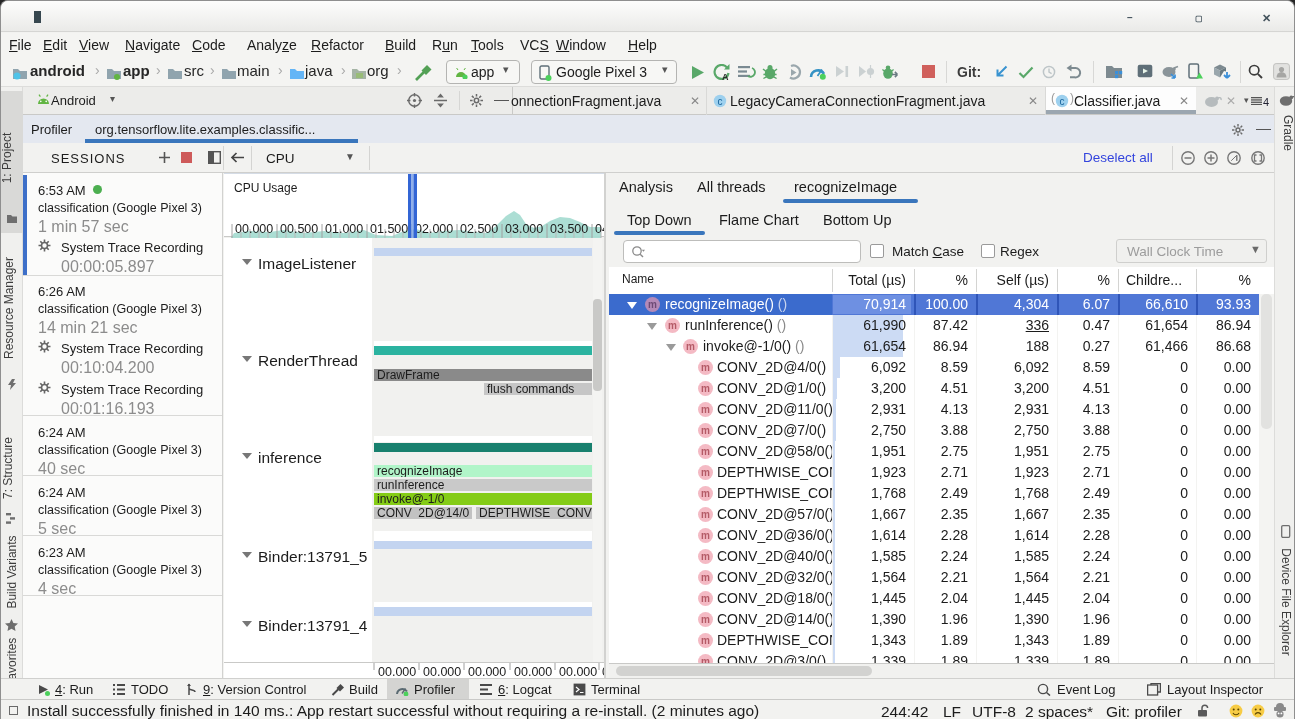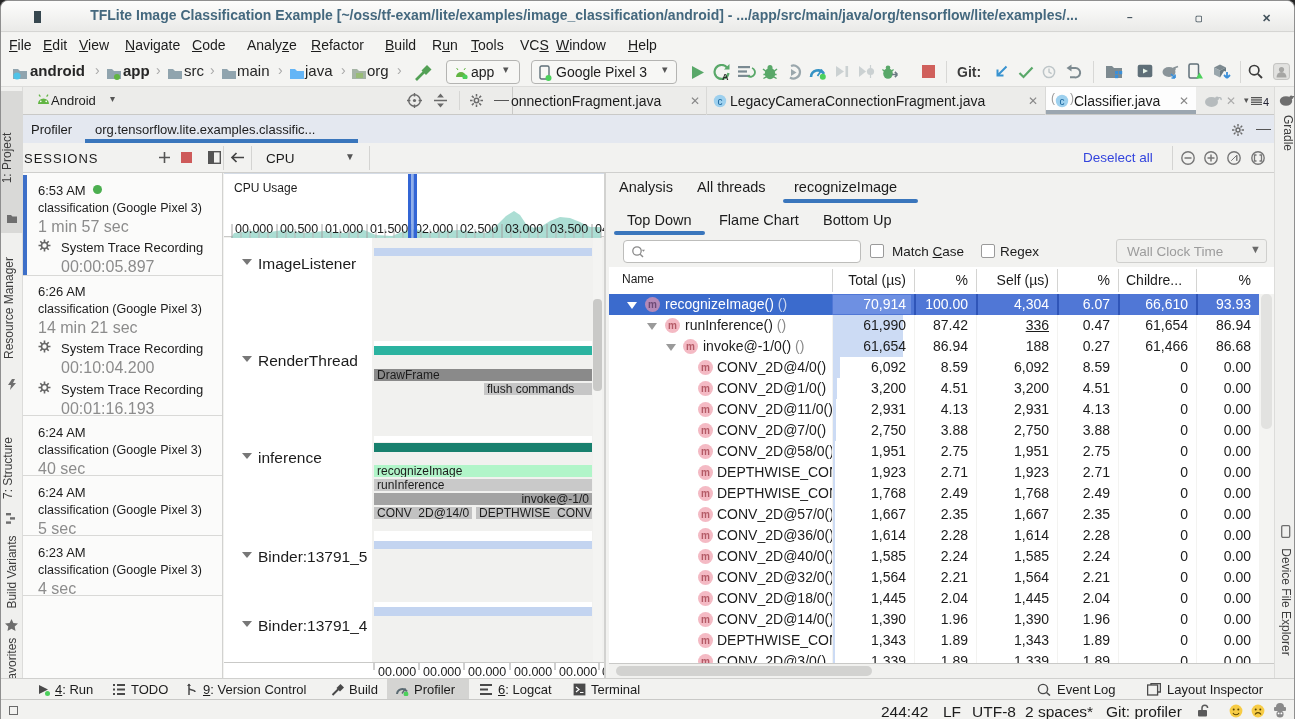--- a/index.html
+++ b/index.html
@@ -80,21 +80,20 @@
 #botbar { left:0; top:677px; width:100%; height:21px; background:#f2f2f0;
   border-top:1px solid #d0d0ce; font-size:13px; color:#1c1c1c; }
 #statusbar { left:0; top:698px; width:100%; height:21px; background:#f2f2f0;
   border-top:1px solid #c9c9c7; font-size:15.5px; color:#1c1c1c; }
 .ic { position:absolute; }
 </style>
 </head>
 <body>
 <div id="win">
   <div id="titlebar" class="abs">
-    <div id="title-text" class="abs">TFLite Image Classification Example [~/oss/tf-exam/lite/examples/image_classification/android] - .../app/src/main/java/org/tensorflow/lite/examples/...</div>
     <div class="abs" style="left:33px;top:10px;width:7px;height:12px;background:#37474f;"></div>
     <div class="winbtn abs" style="left:1126px;">–</div>
     <div class="winbtn abs" style="left:1194px;font-size:8px;top:14px;">▢</div>
     <div class="winbtn abs" style="left:1261px;font-size:11px;">✕</div>
   </div>
   <div id="menubar" class="abs">
     <span style="left:8px;"><u>F</u>ile</span>
     <span style="left:42px;"><u>E</u>dit</span>
     <span style="left:78px;"><u>V</u>iew</span>
     <span style="left:124px;"><u>N</u>avigate</span>
@@ -369,21 +368,21 @@
 
     <span class="abs" style="left:72px;top:7px;">org.tensorflow.lite.examples.classific...</span>
     <div class="underline" style="left:62px;top:24px;width:273px;border-radius:0;"></div>
     <svg class="ic" style="left:1208px;top:8px;" width="14" height="14">
         <circle cx="7" cy="7" r="2" fill="none" stroke="#6a6a6a" stroke-width="1.4"></circle>
         <path d="M7 1 v2.4 M7 10.6 v2.4 M1 7 h2.4 M10.6 7 h2.4 M2.8 2.8 l1.7 1.7 M9.5 9.5 l1.7 1.7 M11.2 2.8 l-1.7 1.7 M4.5 9.5 l-1.7 1.7" stroke="#6a6a6a" stroke-width="1.4"></path>
       </svg>
     <span class="abs" style="left:1233px;top:4px;color:#555;font-size:15px;">—</span>
   </div>
   <div id="hdr2" class="abs">
-    <span class="abs" style="left:1px;top:8px;letter-spacing:1px;">SESSIONS</span>
+    <span class="abs" style="left:28px;top:8px;letter-spacing:1px;">SESSIONS</span>
     <svg class="ic" style="left:135px;top:8px;" width="13" height="13">
         <path d="M6.5 1 v11 M1 6.5 h11" stroke="#555" stroke-width="1.6"></path>
       </svg>
     <div class="abs" style="left:158px;top:9px;width:11px;height:11px;background:#ce5a5a;"></div>
     <svg class="ic" style="left:185px;top:8px;" width="13" height="13">
         <rect x="0.7" y="0.7" width="11.6" height="11.6" fill="none" stroke="#555" stroke-width="1.4"></rect>
         <rect x="0.7" y="0.7" width="5.3" height="11.6" fill="#555"></rect>
       </svg>
     <div class="abs" style="left:200px;top:3px;width:1px;height:24px;background:#d4d4d2;"></div>
     <svg class="ic" style="left:207px;top:8px;" width="15" height="13">
@@ -537,21 +536,21 @@
     <div class="thname" style="top:179px;">RenderThread</div>
     <div class="bar" style="left:150px;top:196px;width:218px;height:12px;background:#8a8a8a;">DrawFrame</div>
     <div class="bar" style="left:260px;top:210px;width:108px;height:12px;background:#c6c6c6;">flush commands</div>
     <div class="abs" style="left:150px;top:263px;width:218px;height:6px;background:#fff;"></div>
 
     <div class="abs" style="left:150px;top:270px;width:218px;height:9px;background:#18806e;"></div>
     <div class="thtri" style="top:280px;"></div>
     <div class="thname" style="top:276px;">inference</div>
     <div class="bar" style="left:150px;top:292px;width:218px;height:12px;background:#b1f5c9;">recognizeImage</div>
     <div class="bar" style="left:150px;top:306px;width:218px;height:12px;background:#c9c9c9;">runInference</div>
-    <div class="bar" style="left:150px;top:320px;width:218px;height:12px;background:#a3a3a3;text-align:right;">invoke@-1/0</div>
+    <div class="bar" style="left:150px;top:320px;width:218px;height:12px;background:#84cc16;">invoke@-1/0</div>
     <div class="bar" style="left:150px;top:334px;width:98px;height:12px;background:#c2c2c2;">CONV_2D@14/0</div>
     <div class="bar" style="left:252px;top:334px;width:116px;height:12px;background:#c2c2c2;">DEPTHWISE_CONV_...</div>
     <div class="abs" style="left:150px;top:358px;width:218px;height:10px;background:#fff;"></div>
 
     <div class="abs" style="left:150px;top:368px;width:218px;height:8px;background:#c3d4f0;"></div>
     <div class="thtri" style="top:379px;"></div>
     <div class="thname" style="top:375px;">Binder:13791_5</div>
     <div class="abs" style="left:150px;top:429px;width:218px;height:5px;background:#fff;"></div>
 
     <div class="abs" style="left:150px;top:434px;width:218px;height:9px;background:#c3d4f0;"></div>
@@ -888,20 +887,21 @@
       </svg>
     <span class="abs" style="left:1056px;top:3px;">Event Log</span>
     <svg class="ic" style="left:1146px;top:4px;" width="14" height="13">
         <rect x="0.6" y="2" width="10" height="10" fill="none" stroke="#4a4a4a" stroke-width="1.3"></rect>
         <path d="M4 2 V0.6 H13.4 V9 H11" fill="none" stroke="#4a4a4a" stroke-width="1.3"></path>
       </svg>
     <span class="abs" style="left:1166px;top:3px;">Layout Inspector</span>
   </div>
   <div id="statusbar" class="abs">
     <div class="abs" style="left:8px;top:6px;width:9px;height:9px;border:1.5px solid #6a6a6a;"></div>
+    <span class="abs" style="left:26px;top:2px;">Install successfully finished in 140 ms.: App restart successful without requiring a re-install. (2 minutes ago)</span>
     <span class="abs" style="left:880px;top:3px;">244:42</span>
     <span class="abs" style="left:942px;top:3px;">LF</span>
     <span class="abs" style="left:971px;top:3px;">UTF-8</span>
     <span class="abs" style="left:1024px;top:3px;">2 spaces*</span>
     <span class="abs" style="left:1105px;top:3px;">Git: profiler</span>
     <svg class="ic" style="left:1196px;top:4px;" width="12" height="13">
         <rect x="1" y="6" width="9" height="6.4" rx="1" fill="#5a5a5a"></rect>
         <path d="M3.5 6 V4 a2.8 2.8 0 0 1 5.6 0" stroke="#5a5a5a" stroke-width="1.5" fill="none" transform="translate(1.5,0)"></path>
       </svg>
     <svg class="ic" style="left:1228px;top:4px;" width="14" height="14">

